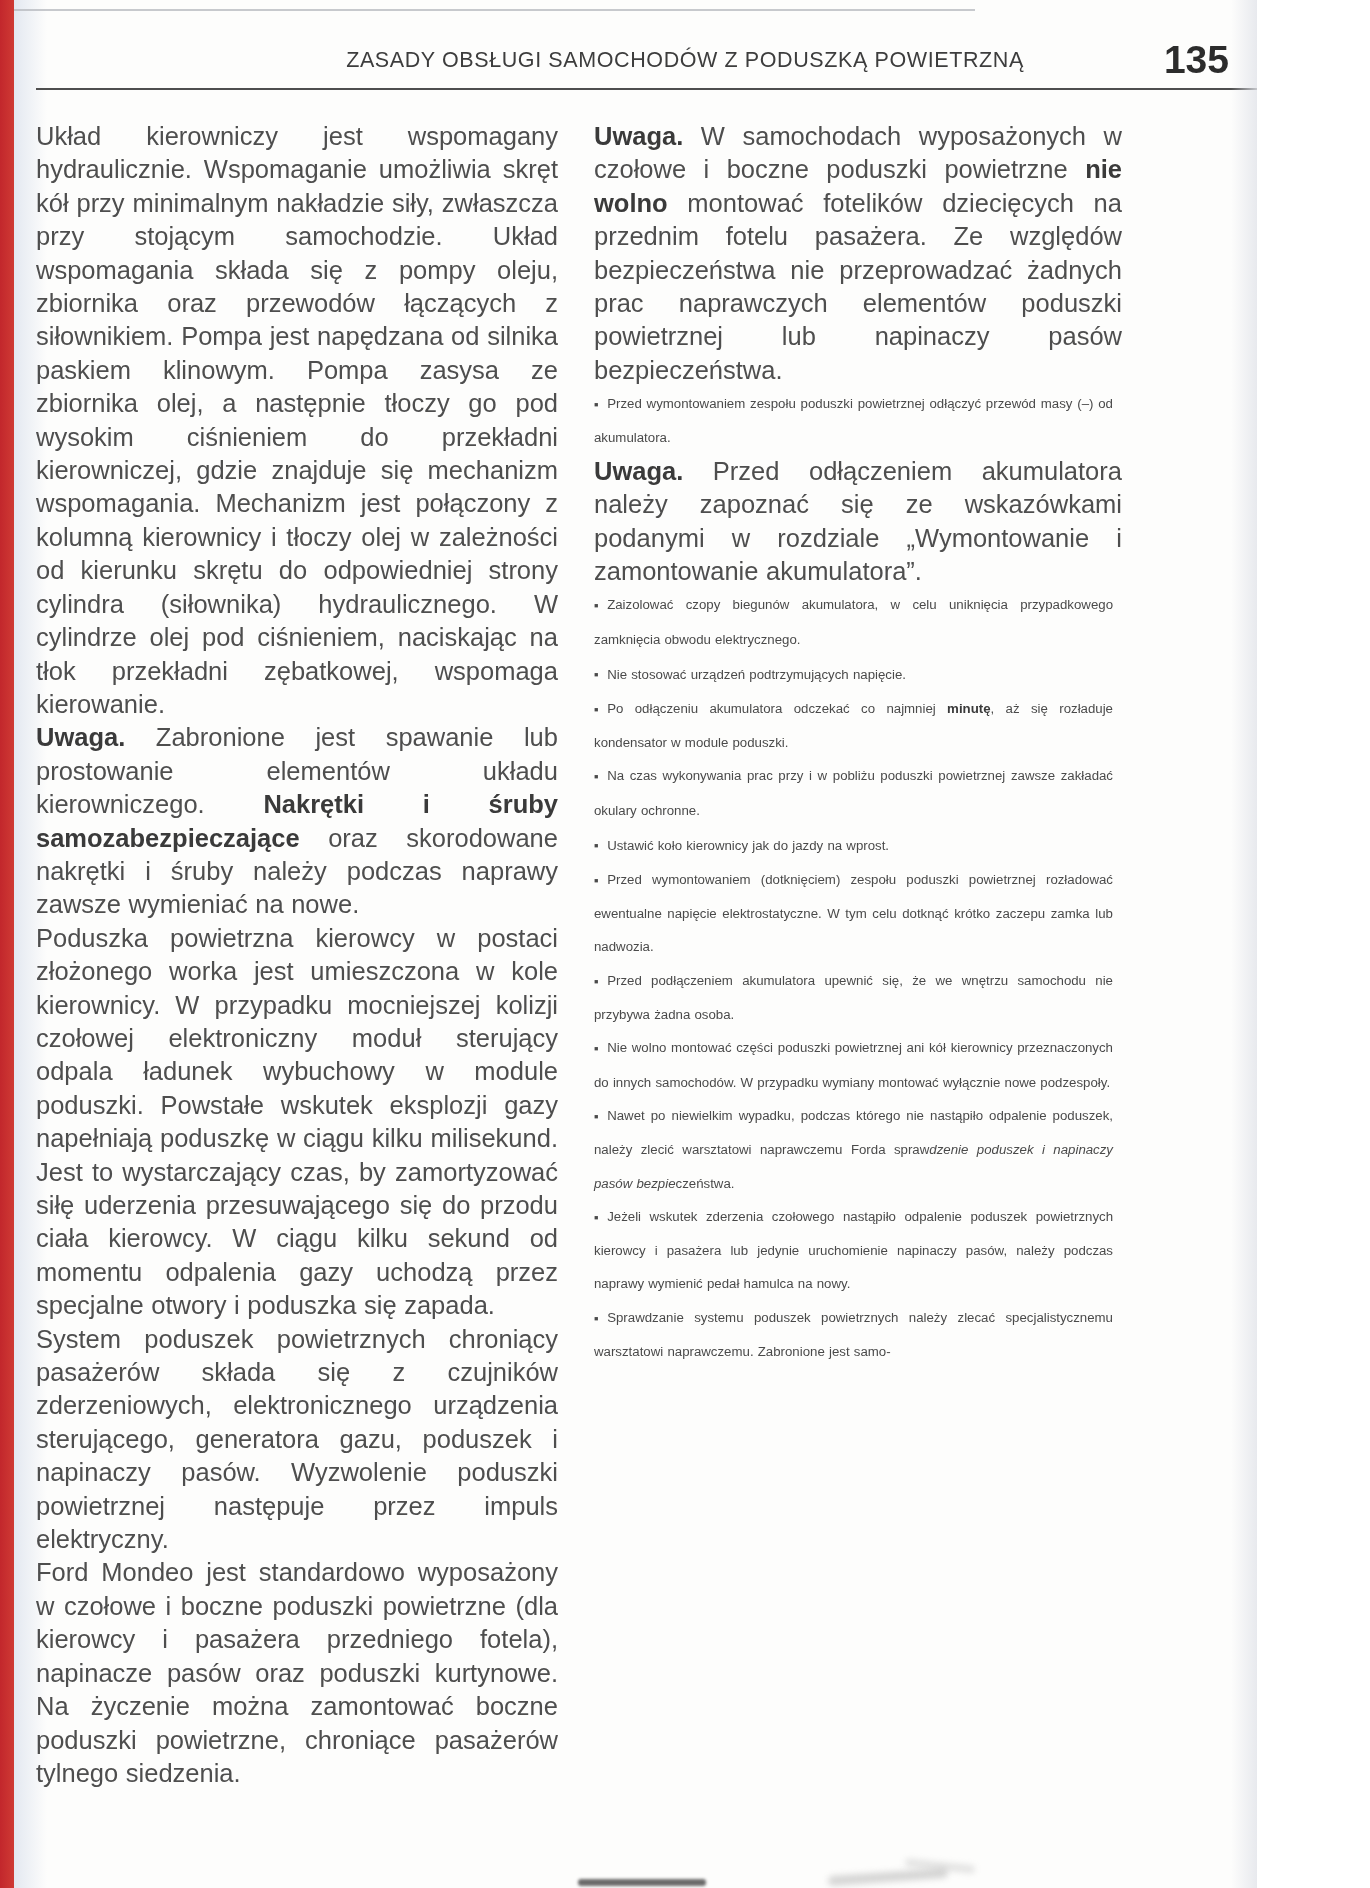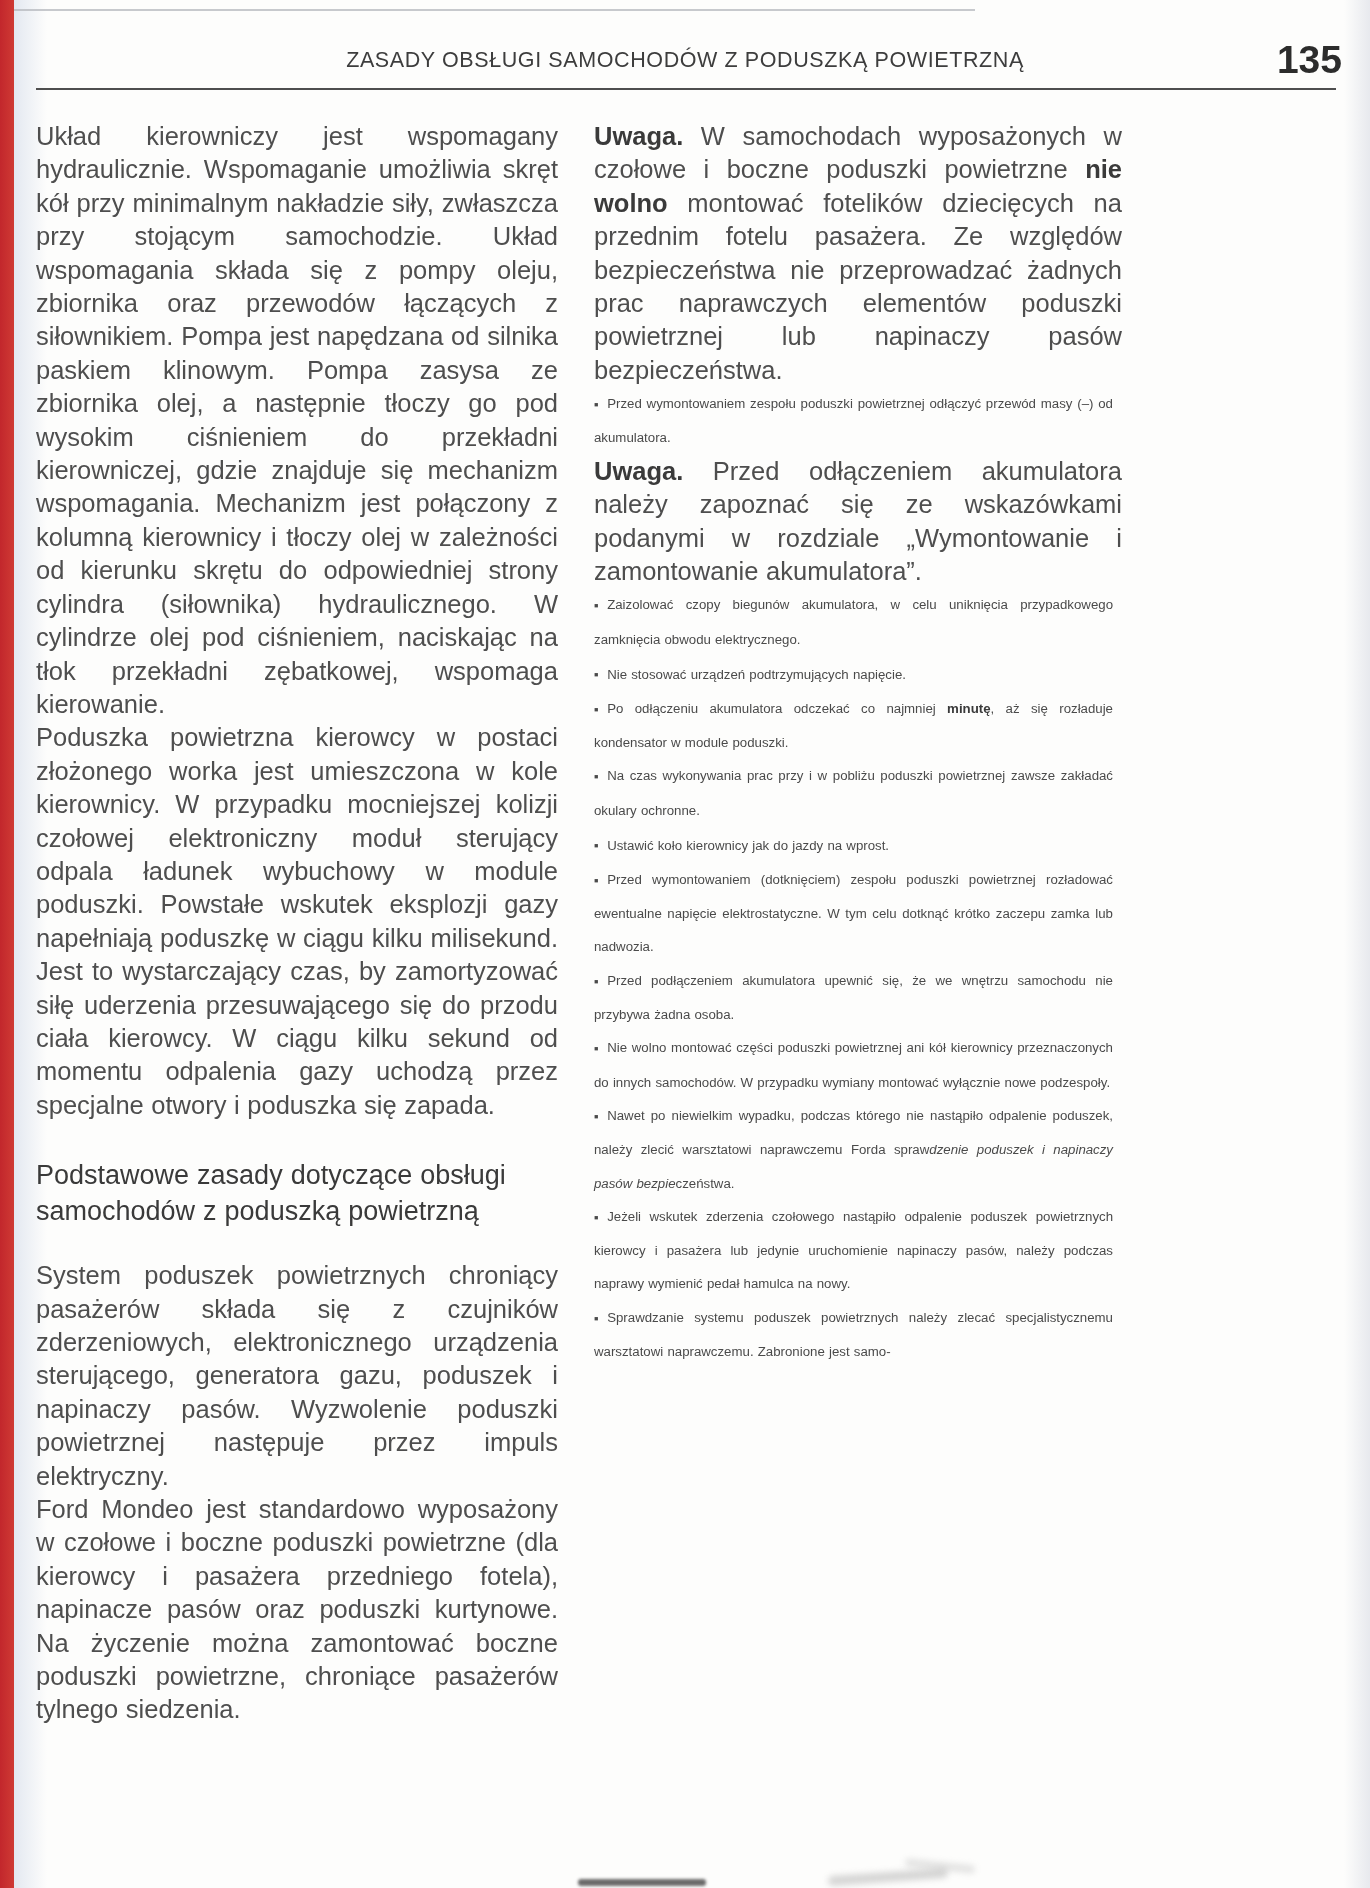--- a/index.html
+++ b/index.html
@@ -2,21 +2,21 @@
 <html lang="pl"><head>
 <meta charset="utf-8">
 <style>
   html, body {
     margin: 0;
     padding: 0;
     background: #ffffff;
   }
   .page {
     position: relative;
-    width: 1370px;
+    width: 1257px;
     height: 1888px;
     background: #fdfdfc;
     overflow: hidden;
     font-family: "Liberation Sans", "DejaVu Sans", sans-serif;
   }
   
   .page::before {
     content: "";
     position: absolute;
     left: 13px; top: 0; bottom: 0;
@@ -143,22 +143,22 @@
   <div class="top-scan-line"></div>
 
   <div class="header-title">ZASADY OBSŁUGI SAMOCHODÓW Z PODUSZKĄ POWIETRZNĄ</div>
 
   <div class="page-number">135</div>
 
   <div class="header-rule"></div>
 
   <div class="col col-left" id="col-left">
       <p class="block paragraph"><span class="seg-normal">Układ kierowniczy jest wspomagany hydraulicznie. Wspomaganie umożliwia skręt kół przy minimalnym nakładzie siły, zwłaszcza przy stojącym samochodzie. Układ wspomagania składa się z pompy oleju, zbiornika oraz przewodów łączących z siłownikiem. Pompa jest napędzana od silnika paskiem klinowym. Pompa zasysa ze zbiornika olej, a następnie tłoczy go pod wysokim ciśnieniem do przekładni kierowniczej, gdzie znajduje się mechanizm wspomagania. Mechanizm jest połączony z kolumną kierownicy i tłoczy olej w zależności od kierunku skrętu do odpowiedniej strony cylindra (siłownika) hydraulicznego. W cylindrze olej pod ciśnieniem, naciskając na tłok przekładni zębatkowej, wspomaga kierowanie.</span></p>
+      <p class="block paragraph"><span class="seg-bold">Uwaga. </span><span class="seg-normal">Zabronione jest spawanie lub prostowanie elementów układu kierowniczego. </span><span class="seg-bold">Nakrętki i śruby samozabezpieczające</span><span class="seg-normal"> oraz skorodowane nakrętki i śruby należy podczas naprawy zawsze wymieniać na nowe.</span></p>
       <p class="block paragraph"><span class="seg-normal">Poduszka powietrzna kierowcy w postaci złożonego worka jest umieszczona w kole kierownicy. W przypadku mocniejszej kolizji czołowej elektroniczny moduł sterujący odpala ładunek wybuchowy w module poduszki. Powstałe wskutek eksplozji gazy napełniają poduszkę w ciągu kilku milisekund. Jest to wystarczający czas, by zamortyzować siłę uderzenia przesuwającego się do przodu ciała kierowcy. W ciągu kilku sekund od momentu odpalenia gazy uchodzą przez specjalne otwory i poduszka się zapada.</span></p>
-      <h2 class="block heading"><span class="seg-normal">Podstawowe zasady dotyczące obsługi samochodów z poduszką powietrzną</span></h2>
       <p class="block paragraph"><span class="seg-normal">System poduszek powietrznych chroniący pasażerów składa się z czujników zderzeniowych, elektronicznego urządzenia sterującego, generatora gazu, poduszek i napinaczy pasów. Wyzwolenie poduszki powietrznej następuje przez impuls elektryczny.</span></p>
       <p class="block paragraph"><span class="seg-normal">Ford Mondeo jest standardowo wyposażony w czołowe i boczne poduszki powietrzne (dla kierowcy i pasażera przedniego fotela), napinacze pasów oraz poduszki kurtynowe. Na życzenie można zamontować boczne poduszki powietrzne, chroniące pasażerów tylnego siedzenia.</span></p>
     </div>
   <div class="col col-right" id="col-right"><p class="block paragraph"><span class="seg-bold">Uwaga. </span><span class="seg-normal">W samochodach wyposażonych w czołowe i boczne poduszki powietrzne </span><span class="seg-bold">nie wolno</span><span class="seg-normal"> montować fotelików dziecięcych na przednim fotelu pasażera. Ze względów bezpieczeństwa nie przeprowadzać żadnych prac naprawczych elementów poduszki powietrznej lub napinaczy pasów bezpieczeństwa.</span></p><p class="block bullet"><span class="bullet">■</span><span class="seg-normal">Przed wymontowaniem zespołu poduszki powietrznej odłączyć przewód masy (–) od akumulatora.</span></p><p class="block paragraph"><span class="seg-bold">Uwaga. </span><span class="seg-normal">Przed odłączeniem akumulatora należy zapoznać się ze wskazówkami podanymi w rozdziale „Wymontowanie i zamontowanie akumulatora”.</span></p><p class="block bullet"><span class="bullet">■</span><span class="seg-normal">Zaizolować czopy biegunów akumulatora, w celu uniknięcia przypadkowego zamknięcia obwodu elektrycznego.</span></p><p class="block bullet"><span class="bullet">■</span><span class="seg-normal">Nie stosować urządzeń podtrzymujących napięcie.</span></p><p class="block bullet"><span class="bullet">■</span><span class="seg-normal">Po odłączeniu akumulatora odczekać co najmniej </span><span class="seg-bold">minutę</span><span class="seg-normal">, aż się rozładuje kondensator w module poduszki.</span></p><p class="block bullet"><span class="bullet">■</span><span class="seg-normal">Na czas wykonywania prac przy i w pobliżu poduszki powietrznej zawsze zakładać okulary ochronne.</span></p><p class="block bullet"><span class="bullet">■</span><span class="seg-normal">Ustawić koło kierownicy jak do jazdy na wprost.</span></p><p class="block bullet"><span class="bullet">■</span><span class="seg-normal">Przed wymontowaniem (dotknięciem) zespołu poduszki powietrznej rozładować ewentualne napięcie elektrostatyczne. W tym celu dotknąć krótko zaczepu zamka lub nadwozia.</span></p><p class="block bullet"><span class="bullet">■</span><span class="seg-normal">Przed podłączeniem akumulatora upewnić się, że we wnętrzu samochodu nie przybywa żadna osoba.</span></p><p class="block bullet"><span class="bullet">■</span><span class="seg-normal">Nie wolno montować części poduszki powietrznej ani kół kierownicy przeznaczonych do innych samochodów. W przypadku wymiany montować wyłącznie nowe podzespoły.</span></p><p class="block bullet"><span class="bullet">■</span><span class="seg-normal">Nawet po niewielkim wypadku, podczas którego nie nastąpiło odpalenie poduszek, należy zlecić warsztatowi naprawczemu Forda spraw</span><span class="seg-italic">dzenie poduszek i napinaczy pasów bezpie</span><span class="seg-normal">czeństwa.</span></p><p class="block bullet"><span class="bullet">■</span><span class="seg-normal">Jeżeli wskutek zderzenia czołowego nastąpiło odpalenie poduszek powietrznych kierowcy i pasażera lub jedynie uruchomienie napinaczy pasów, należy podczas naprawy wymienić pedał hamulca na nowy.</span></p><p class="block bullet"><span class="bullet">■</span><span class="seg-normal">Sprawdzanie systemu poduszek powietrznych należy zlecać specjalistycznemu warsztatowi naprawczemu. Zabronione jest samo-</span></p></div>
 
   <div class="smudge smudge-1"></div>
   <div class="smudge smudge-2"></div>
   <div class="smudge smudge-3"></div>
 </div>
 

